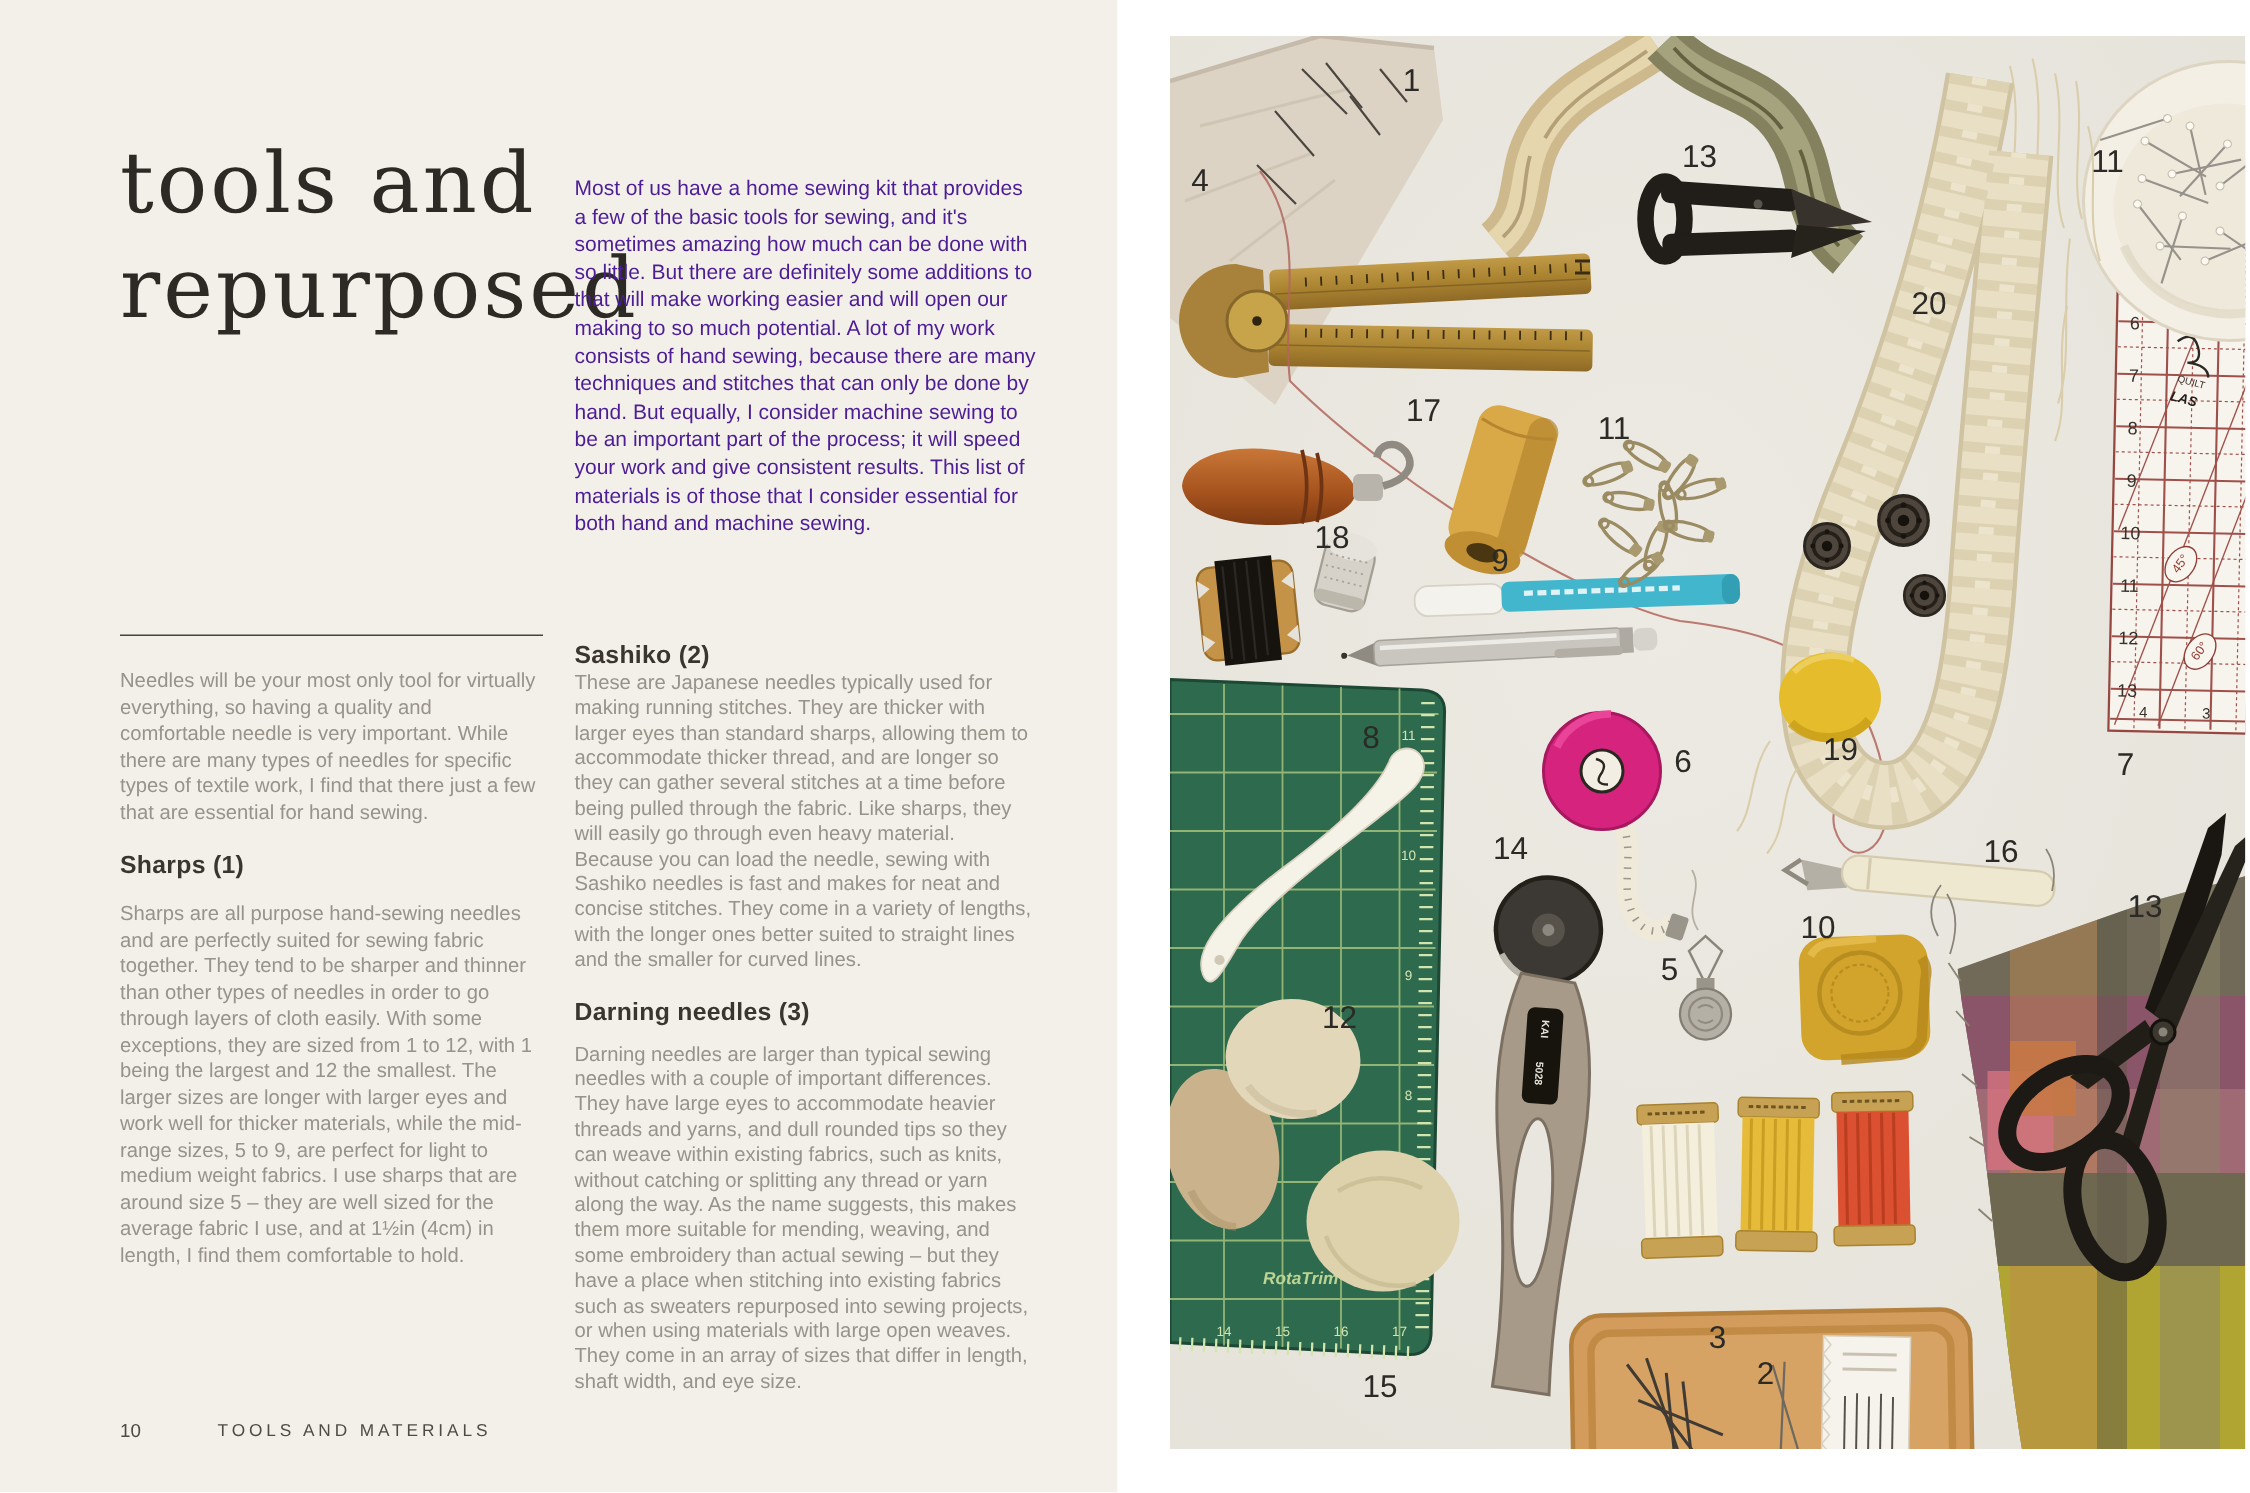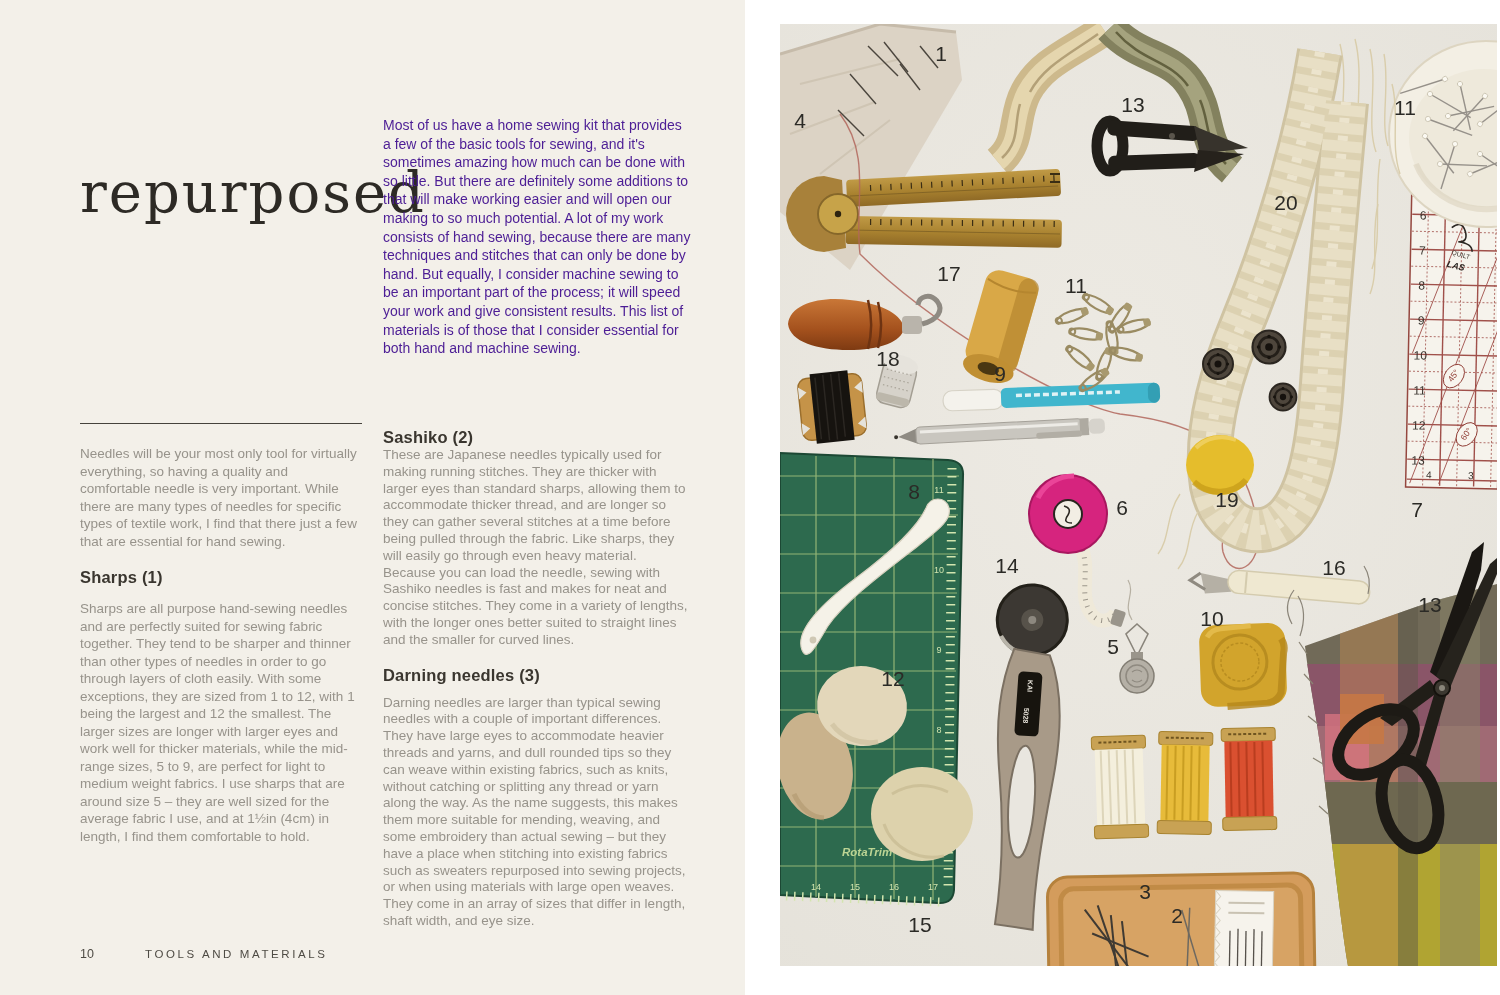--- a/index.html
+++ b/index.html
@@ -44,21 +44,21 @@
   .mat-brand{font-size:11.5px;font-style:italic;font-weight:700;fill:#bcd494;}
   .cutter-txt{font-size:7px;fill:#e8e4da;font-weight:700;}
 </style>
 </head>
 <body>
 
 <div class="spread">
 
   <div class="page-left">
 
-    <h1 class="title"><br><span>repurposed</span></h1>
+    <h1 class="title"><span>tools and</span><br><span>repurposed</span></h1>
 
     <div class="intro">Most of us have a home sewing kit that provides a few of the basic tools for sewing, and it's sometimes amazing how much can be done with so little. But there are definitely some additions to that will make working easier and will open our making to so much potential. A lot of my work consists of hand sewing, because there are many techniques and stitches that can only be done by hand. But equally, I consider machine sewing to be an important part of the process; it will speed your work and give consistent results. This list of materials is of those that I consider essential for both hand and machine sewing.</div>
 
     <div class="col-left">
       <hr class="rule">
       <p class="body-1">Needles will be your most only tool for virtually everything, so having a quality and comfortable needle is very important. While there are many types of needles for specific types of textile work, I find that there just a few that are essential for hand sewing.</p>
       <h3 class="sub">Sharps (1)</h3>
       <p class="body-2">Sharps are all purpose hand-sewing needles and are perfectly suited for sewing fabric together. They tend to be sharper and thinner than other types of needles in order to go through layers of cloth easily. With some exceptions, they are sized from 1 to 12, with 1 being the largest and 12 the smallest. The larger sizes are longer with larger eyes and work well for thicker materials, while the mid-range sizes, 5 to 9, are perfect for light to medium weight fabrics. I use sharps that are around size 5 – they are well sized for the average fabric I use, and at 1½in (4cm) in length, I find them comfortable to hold.</p>
     </div>
 

